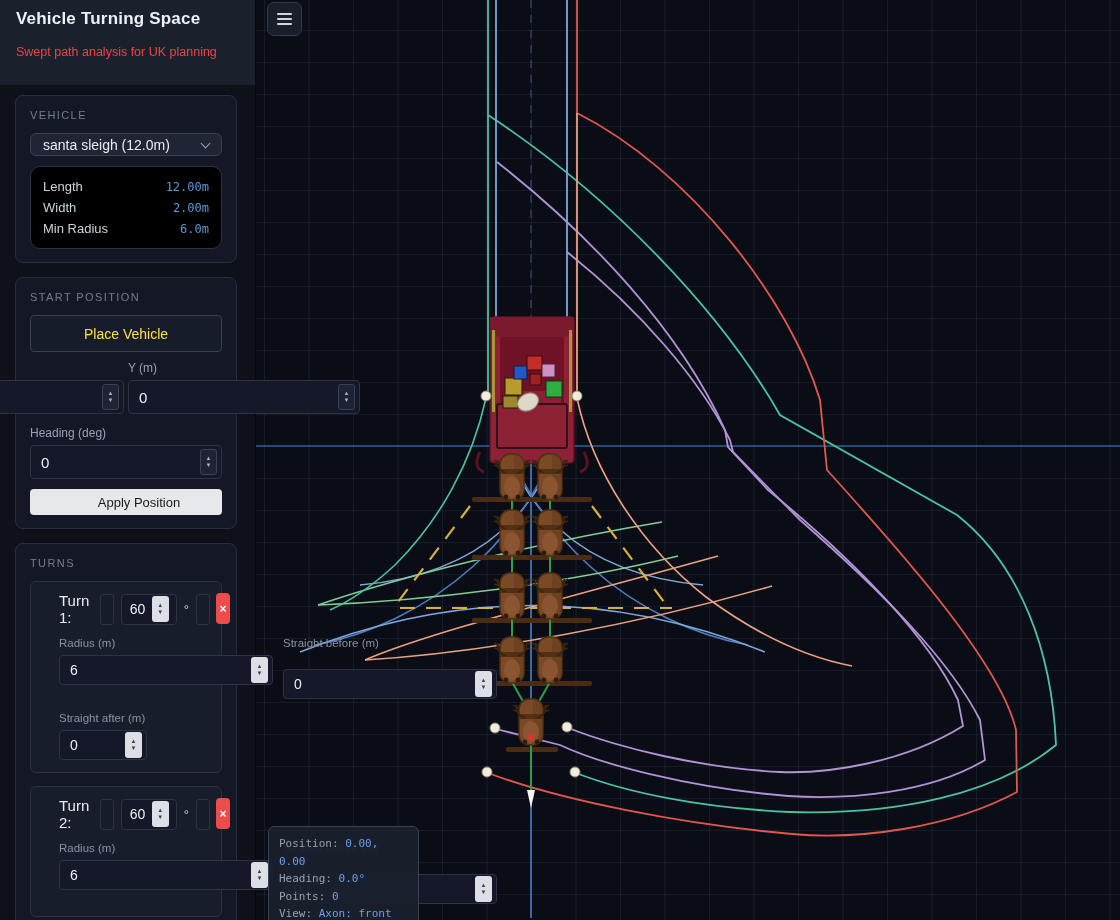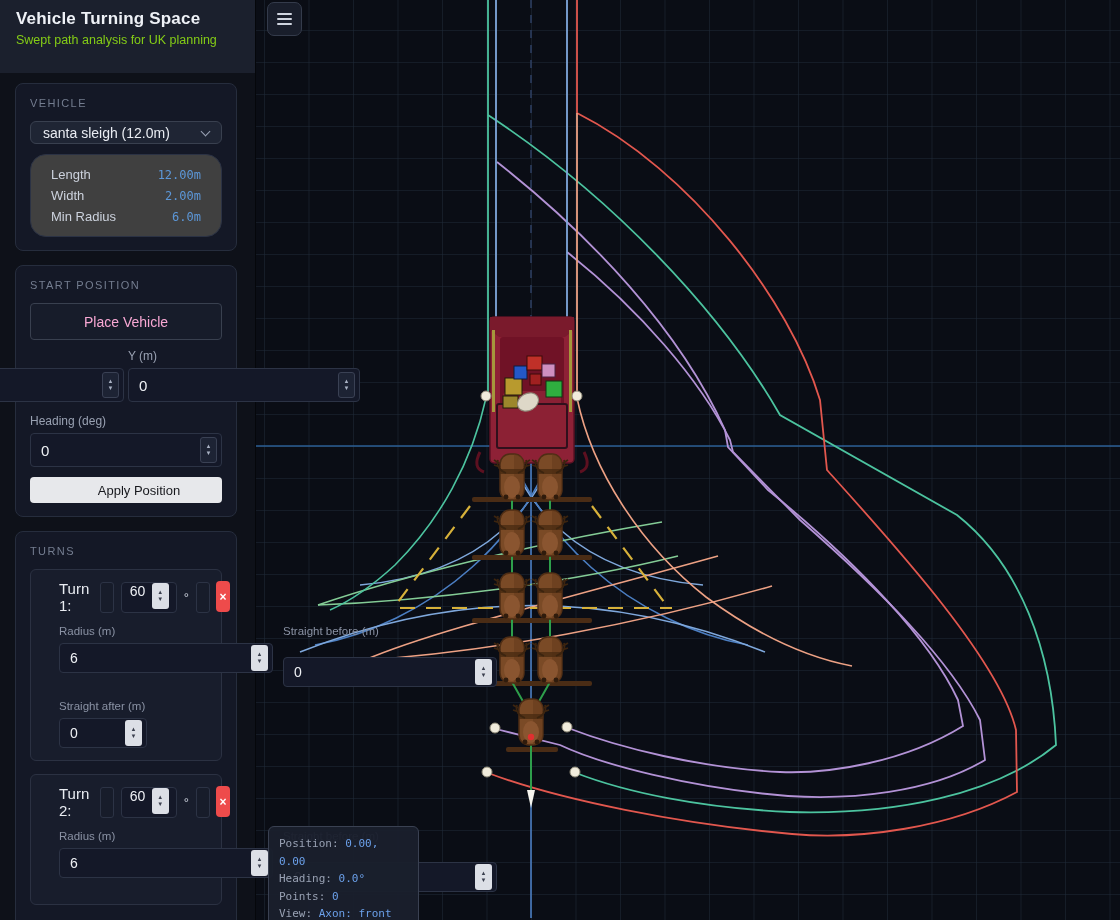--- a/index.html
+++ b/index.html
@@ -5,39 +5,39 @@
   * { box-sizing: border-box; margin: 0; padding: 0; }
   html,body { width:1120px; height:920px; overflow:hidden; background:#0a0d13;
     font-family:"Liberation Sans", sans-serif; }
   .app { position:relative; width:1120px; height:920px; }
 
   
   .sidebar { position:absolute; left:0; top:0; width:256px; height:920px;
     background:#0e1119; border-right:1px solid #05070b; z-index:5; }
   .app-header { background:#1b202d; padding:9px 16px 26px 16px; }
   .app-title { color:#eef1f6; font-size:17px; font-weight:bold; letter-spacing:.2px; }
-  .app-sub { color:#84cc16; font-size:12.5px; margin-top:4px; }
+  .app-sub { color:#ef4444; font-size:12.5px; margin-top:16px; }
 
   .card { margin:10px 18px 14px 15px; background:#141826; border:1px solid #262d3d;
     border-radius:8px; padding:13px 14px; }
   .sec-title { color:#747d90; font-size:11px; letter-spacing:1.4px; margin-bottom:12px; }
 
   .select { height:23px; background:#1f2534; border:1px solid #39404f; border-radius:6px;
     display:flex; align-items:center; justify-content:space-between; padding:0 12px;
     color:#e9ecf2; font-size:14px; cursor:pointer; margin-bottom:10px; }
   .chev { width:7px; height:7px; border-right:1.6px solid #9aa2b4; border-bottom:1.6px solid #9aa2b4;
     transform:rotate(45deg); margin-top:-3px; }
 
-  .info-box { background:#404040; border:1px solid #2b3244; border-radius:16px; padding:9px 20px; }
+  .info-box { background:#000000; border:1px solid #2b3244; border-radius:10px; padding:9px 12px; }
   .info-row { display:flex; justify-content:space-between; align-items:center; height:21px; }
   .info-label { color:#ccd2dd; font-size:13px; }
   .info-val { color:#5c97d8; font-family:"DejaVu Sans Mono", monospace; font-size:12px; }
 
   .btn-outline { width:100%; height:37px; background:#171c2a; border:1px solid #39404f;
-    border-radius:4px; color:#f9a8d4; font-size:14px; cursor:pointer; margin-bottom:9px;
+    border-radius:4px; color:#fde047; font-size:14px; cursor:pointer; margin-bottom:9px;
     font-family:"Liberation Sans", sans-serif; }
   .hint { color:#687083; font-size:11.5px; line-height:15px; margin-bottom:12px; }
 
   .fld-label { color:#99a1b2; font-size:12px; margin-bottom:5px; }
   .two-col { display:flex; gap:4px;justify-content:center; }
   .two-col > div { flex:1; }
   .numbox { display:flex; align-items:center; background:#141828; border:1px solid #2c3345;
     border-radius:4px; height:34px; padding:0 4px 0 10px; }
   .numbox input { flex:1; min-width:0; background:transparent; border:none; outline:none;
     color:#eef0f4; font-size:15px; font-family:"Liberation Sans", sans-serif; }
@@ -50,21 +50,21 @@
   .btn-apply { width:100%; height:26px; background:#e7e8eb; border:none; border-radius:4px;
     color:#17181d; font-size:13px; cursor:pointer; margin-top:10px;
     font-family:"Liberation Sans", sans-serif;padding-left:26px; }
 
   .turn-card { position:relative; background:#181d2c; border:1px solid #2b3142; border-radius:6px;
     padding:10px 11px 12px 28px; margin-bottom:13px; }
   .turn-head { display:flex; align-items:center; gap:7px; margin-bottom:10px; }
   .turn-title { color:#e9ecf2; font-size:15px; }
   .mini-box { width:14px; height:31px; background:#171c2a; border:1px solid #2c3345;
     border-radius:3px; flex:none; cursor:pointer; }
-  .turn-num { display:flex; align-items:flex-start; background:#141828; border:1px solid #2c3345;
+  .turn-num { display:flex; align-items:center; background:#141828; border:1px solid #2c3345;
     border-radius:4px; height:31px; width:56px; padding:0 3px 0 8px; flex:none; }
   .turn-num input { width:22px; background:transparent; border:none; outline:none; color:#eef0f4;
     font-size:14px; font-family:"Liberation Sans", sans-serif; }
   .deg { color:#cdd3de; font-size:13px; }
   .btn-del { position:absolute; right:-9px; top:11px; width:14px; height:31px; background:#ee4b4b;
     border:none; border-radius:4px; color:#fff; font-size:12px; font-weight:bold; cursor:pointer;
     display:flex; align-items:center; justify-content:center; padding:0; }
   .t-grid { display:flex; gap:10px; }
   .t-grid > div { flex:1; }
   .t-label { color:#8a92a4; font-size:11.5px; line-height:14px; margin-bottom:5px; min-height:14px; }

